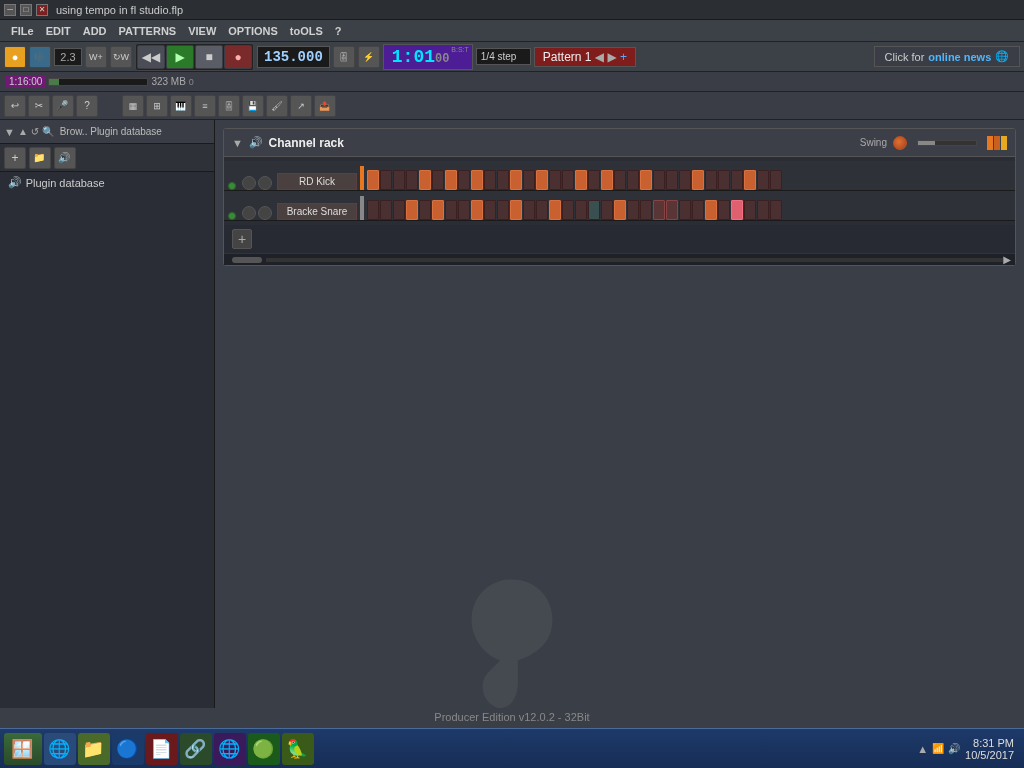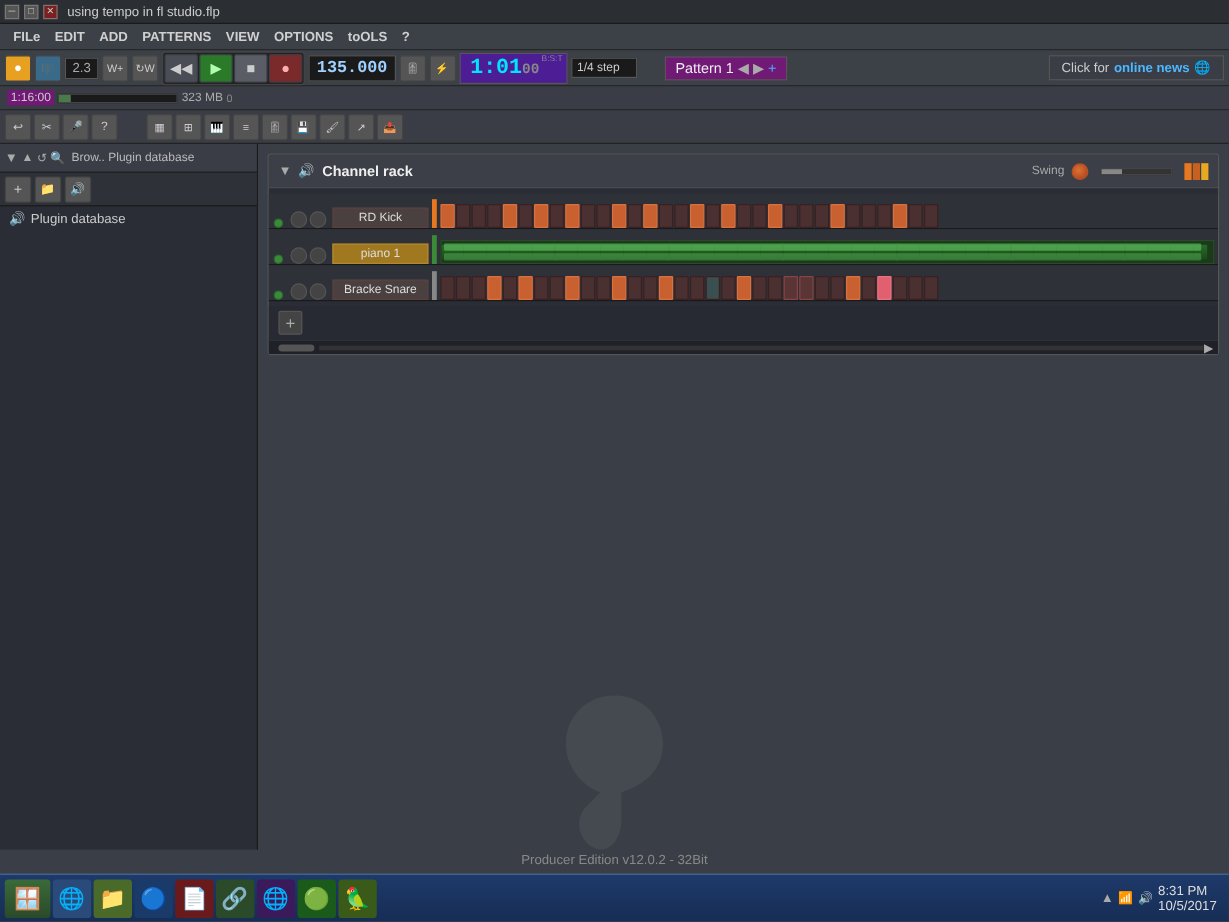--- a/index.html
+++ b/index.html
@@ -86,28 +86,27 @@
       color: #a0d0ff;
       font-size: 14px;
       font-weight: bold;
       font-family: 'Courier New', monospace;
       padding: 2px 6px;
       min-width: 65px;
       text-align: center;
     }
 
     #pattern-display {
-      background: #701a75;
+      background: #7f1d1d;
       border: 1px solid #555;
       color: #eee;
       font-size: 12px;
       padding: 2px 8px;
       min-width: 80px;
       text-align: center;
-      margin-left: 20px;
     }
 
     #step-display {
       background: #1a1a1a;
       border: 1px solid #555;
       color: #ccc;
       font-size: 10px;
       padding: 2px 4px;
       min-width: 55px;
     }
@@ -389,20 +388,21 @@
       margin-left: auto;
       display: flex;
       align-items: center;
       gap: 4px;
       padding: 0 6px;
     }
 
     #clock {
       color: #ddd;
       font-size: 11px;
+      text-align: right;
     }
 
     
     #version-text {
       position: absolute;
       bottom: 45px;
       left: 50%;
       transform: translateX(-50%);
       color: #888;
       font-size: 11px;
@@ -636,38 +636,20 @@
             <div class="step-btn active"></div>
             <div class="step-btn"></div>
             <div class="step-btn"></div>
             <div class="step-btn"></div>
             <div class="step-btn active"></div>
             <div class="step-btn"></div>
             <div class="step-btn"></div>
           </div>
         </div>
 
-        <div class="channel-row">
-          <div class="ch-lights">
-            <div class="ch-light"></div>
-          </div>
-          <div class="ch-btns">
-            <div class="ch-btn"></div>
-            <div class="ch-btn"></div>
-          </div>
-          <div class="ch-name piano">piano 1</div>
-          <div class="ch-color-bar piano"></div>
-          <div class="piano-roll-bar">
-            <div class="piano-roll-inner"></div>
-            <div style="position:absolute; top:1px; left:0; right:8px; bottom:1px; background:repeating-linear-gradient(to right, transparent, transparent 18px, #1a4a1a 18px, #1a4a1a 19px); opacity:0.5;"></div>
-
-            <div style="position:absolute; top:2px; left:2px; right:10px; height:6px; background:rgba(100,200,100,0.6); border-radius:1px;"></div>
-            <div style="position:absolute; top:10px; left:2px; right:10px; height:6px; background:rgba(100,200,100,0.4); border-radius:1px;"></div>
-          </div>
-        </div>
 
         <div class="channel-row">
           <div class="ch-lights">
             <div class="ch-light"></div>
           </div>
           <div class="ch-btns">
             <div class="ch-btn"></div>
             <div class="ch-btn"></div>
           </div>
           <div class="ch-name snare">Bracke Snare</div>

